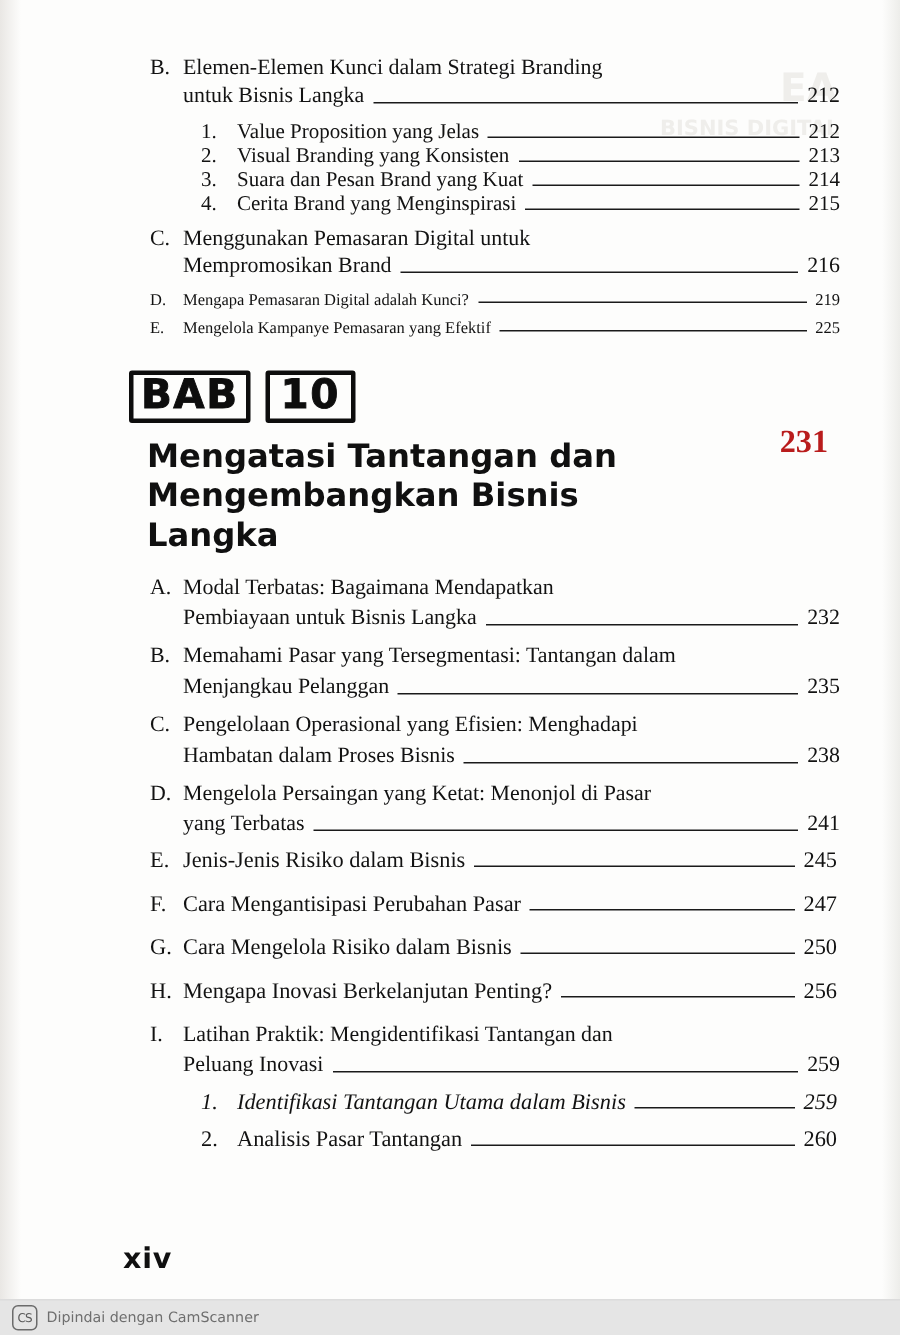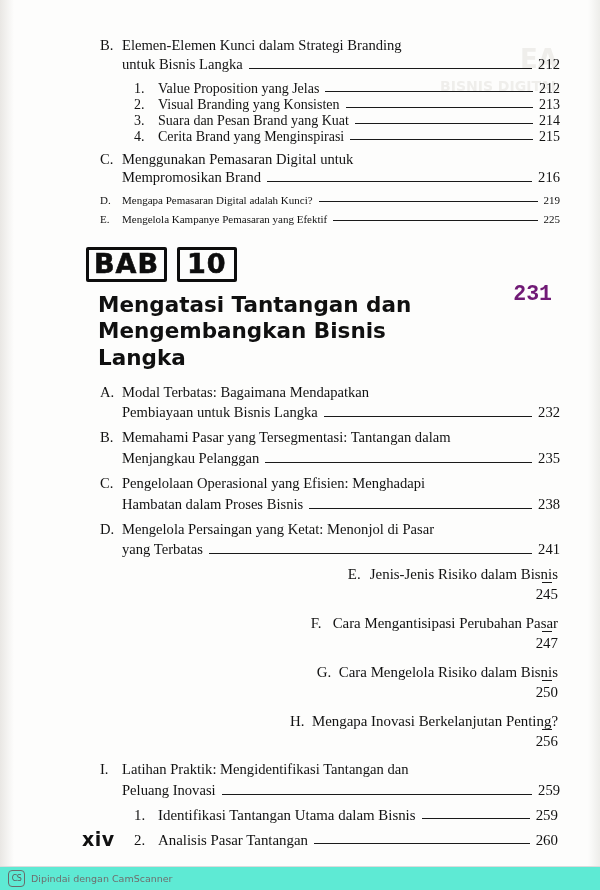--- a/index.html
+++ b/index.html
@@ -139,30 +139,30 @@
     color: #101010;
     max-width: 360px;
   }
   .chap-title-row {
     display: flex;
     align-items: flex-start;
     justify-content: space-between;
     padding-right: 48px;
   }
   .chap-page {
-    font-family: Liberation Mono, monospace;
+    font-family: Liberation Serif, serif;
     font-weight: bold;
     font-size: 21.5px;
-    color: #701a75;
+    color: #b91c1c;
     padding-bottom: 1px;
   }
 
   .chapter-list { margin-top: 14px; }
   .chapter-list .entry { font-size: 14.9px; margin-bottom: 4px; }
-  .chapter-list .lvl-a { padding-right: 42px; flex-direction: column; }
+  .chapter-list .lvl-a { padding-right: 42px; }
   .chapter-list .wrapline { margin-bottom: 5px; }
 
   
   .folio {
     position: absolute;
     left: 82px;
     top: 828px;
     font-family: "DejaVu Sans", sans-serif;
     font-weight: bold;
     font-size: 19px;
@@ -170,21 +170,21 @@
     letter-spacing: 0.5px;
   }
 
   
   .cs-bar {
     position: absolute;
     left: 0;
     bottom: 0;
     width: 600px;
     height: 24px;
-    background: #5eead4;
+    background: #e5e5e5;
     border-top: 1px solid #dcdcdc;
     display: flex;
     align-items: center;
     gap: 6px;
     padding-left: 8px;
     box-sizing: border-box;
   }
   .cs-logo {
     width: 15px; height: 15px;
     border: 1.2px solid #6b6b6b;
@@ -403,21 +403,21 @@
         </div>
         <div class="row-two" style="padding-left:122px;">
           <span class="cont">Peluang Inovasi</span>
           <span class="lead"></span>
           <span class="pg">259</span>
         </div>
       </div>
 
       <div class="spacer-6"></div>
 
-      <div class="entry lvl-num" style="padding-left:134px; padding-right:42px;">
+      <div class="entry lvl-num" style="padding-left:134px; padding-right:42px;font-style:italic;">
         <span class="lbl"><span class="marker">1.</span><span>Identifikasi Tantangan Utama dalam Bisnis</span></span>
         <span class="lead"></span>
         <span class="pg">259</span>
       </div>
       <div class="spacer-6"></div>
       <div class="entry lvl-num" style="padding-left:134px; padding-right:42px;">
         <span class="lbl"><span class="marker">2.</span><span>Analisis Pasar Tantangan</span></span>
         <span class="lead"></span>
         <span class="pg">260</span>
       </div>

